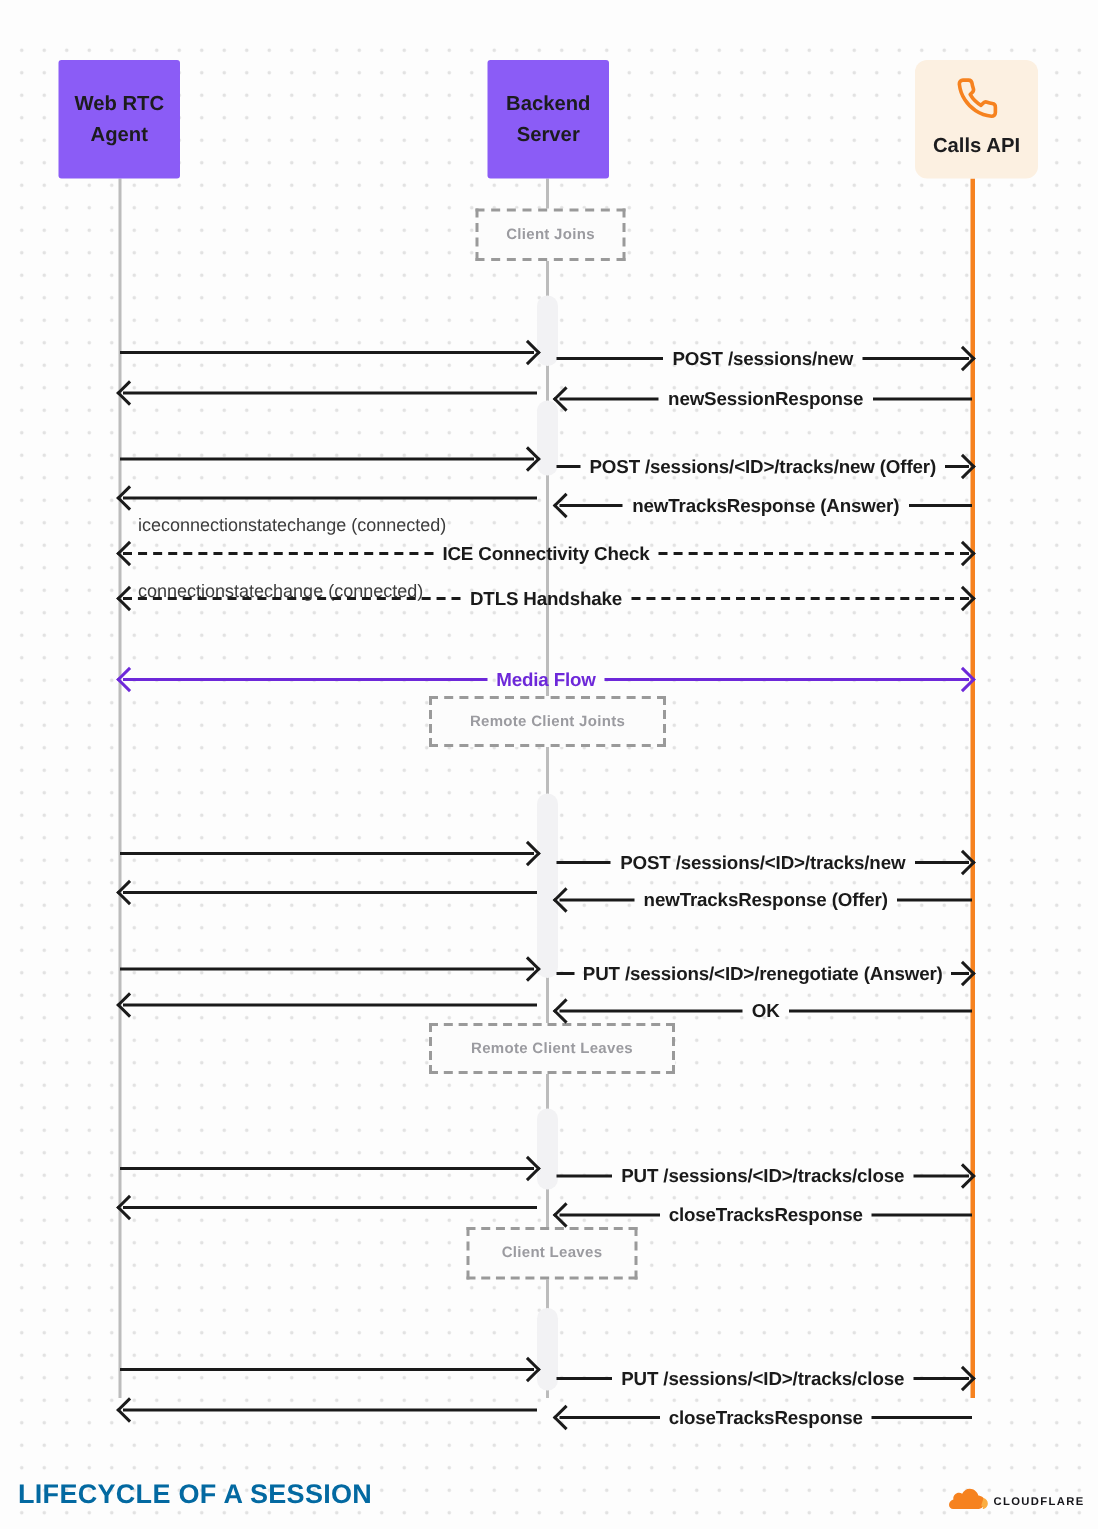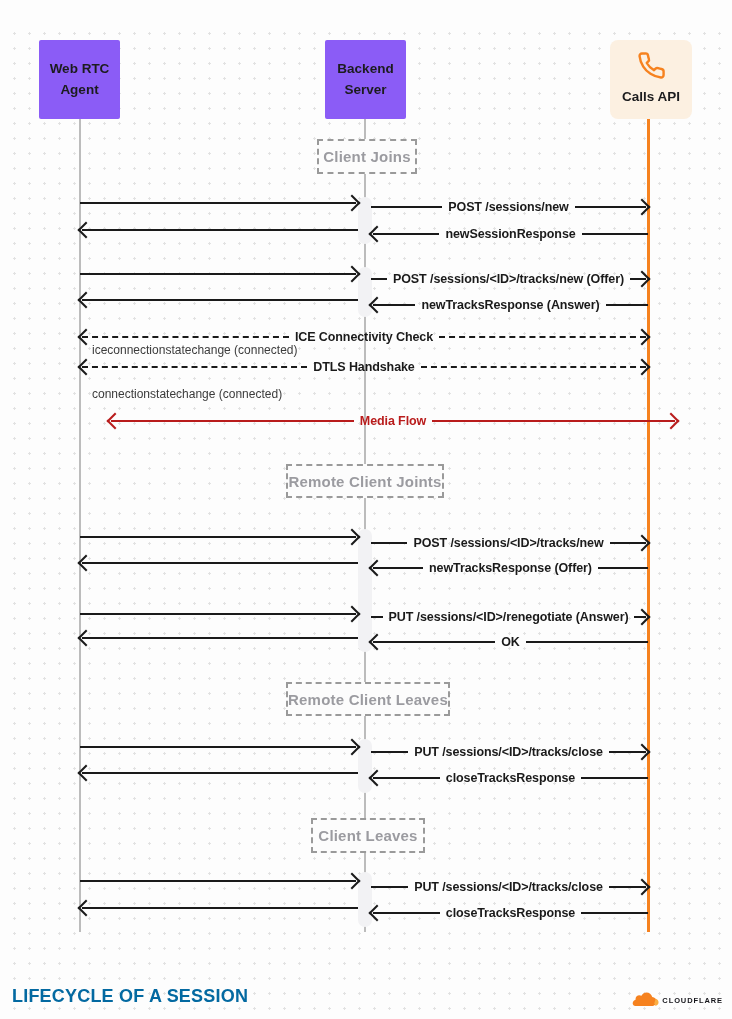--- a/index.html
+++ b/index.html
@@ -14,25 +14,25 @@
   
   .act{position:absolute;left:358px;width:14px;background:#f2f2f4;border-radius:7px;z-index:2;}
   
   .actor{position:absolute;top:40px;height:79px;display:flex;flex-direction:column;align-items:center;
          justify-content:center;font-weight:bold;font-size:13.5px;line-height:1.5;color:#1c1c1e;
          text-align:center;z-index:3;}
   .actor.gray{background:#8b5cf6;width:81px;border-radius:2px;}
   .actor.cream{background:#fcf0e1;width:82px;border-radius:8px;gap:7px;}
   
   .section{position:absolute;border:2px dashed #9a9a9a;background:#fcfcfc;color:#9b9ba0;
-           font-size:15px;font-weight:600;letter-spacing:.2px;display:flex;align-items:center;
+           font-size:10px;font-weight:600;letter-spacing:.2px;display:flex;align-items:center;
            justify-content:center;z-index:4;white-space:nowrap;}
   
-  .arrow{position:absolute;height:16px;display:flex;align-items:center;color:#1a1a1a;z-index:5;}
-  .arrow.orange{color:#b91c1c;padding-left:29px;}
+  .arrow{position:absolute;height:16px;display:flex;align-items:center;color:#1a1a1a;z-index:5;margin-top:32px;}
+  .arrow.orange{color:#6d28d9;}
   .zL{left:80px;width:278px;}
   .zR{left:371px;width:277px;}
   .zF{left:80px;width:568px;}
   .seg{flex:1 1 auto;height:2.5px;background:currentColor;min-width:2px;}
   .seg.d{height:0;background:none;border-top:2.5px dashed currentColor;}
   .lbl{flex:0 0 auto;padding:0 6px;font-weight:bold;font-size:12.5px;letter-spacing:-.1px;
        white-space:nowrap;color:currentColor;}
   .ch{flex:0 0 auto;width:10px;height:10px;}
   .ch.r{border-top:2.6px solid currentColor;border-right:2.6px solid currentColor;
         transform:rotate(45deg);margin-left:-10px;}

